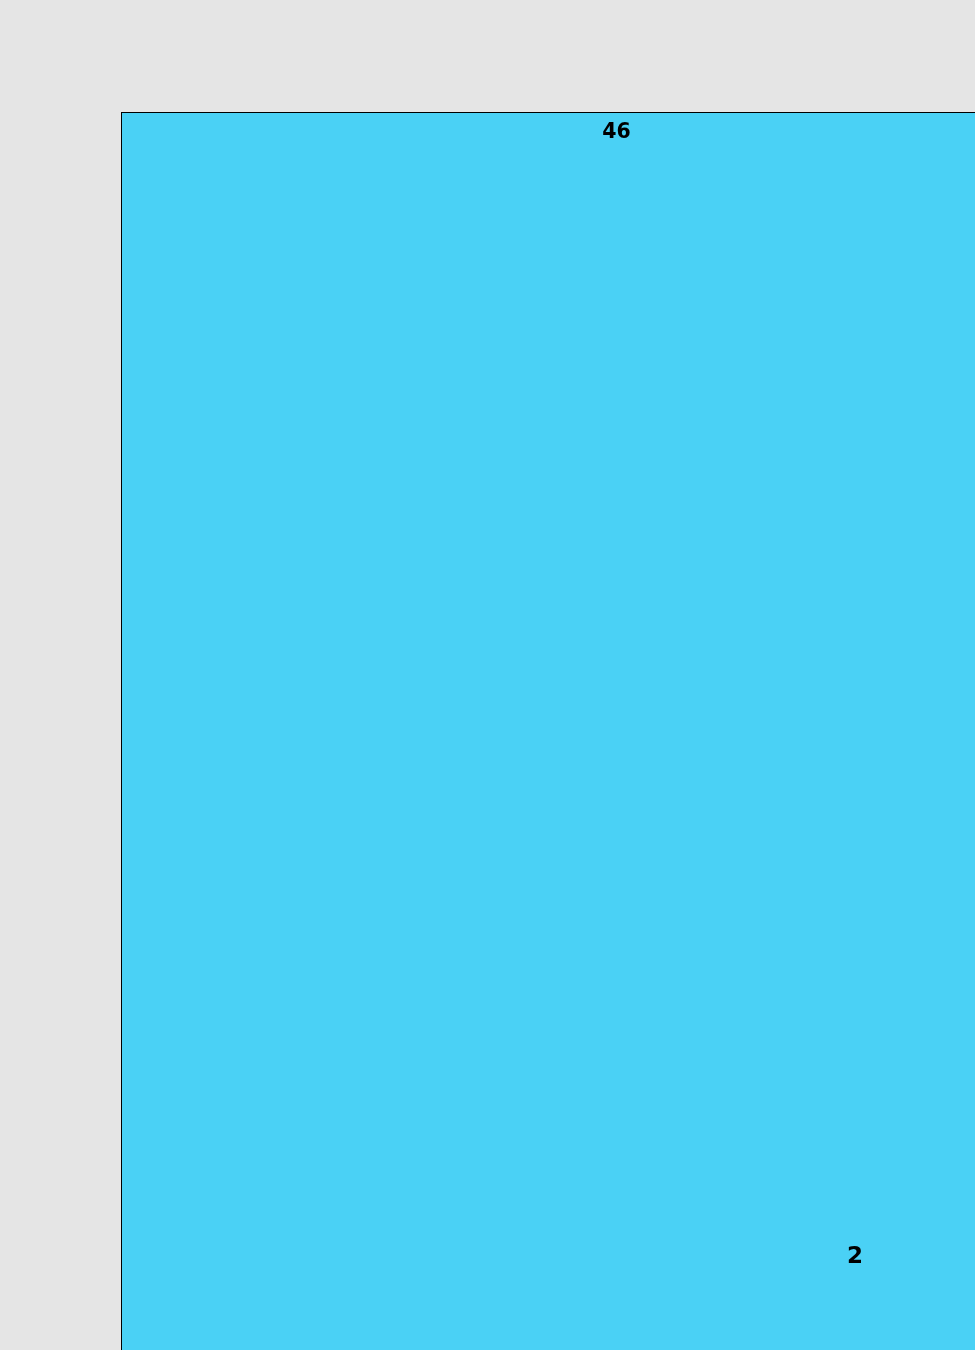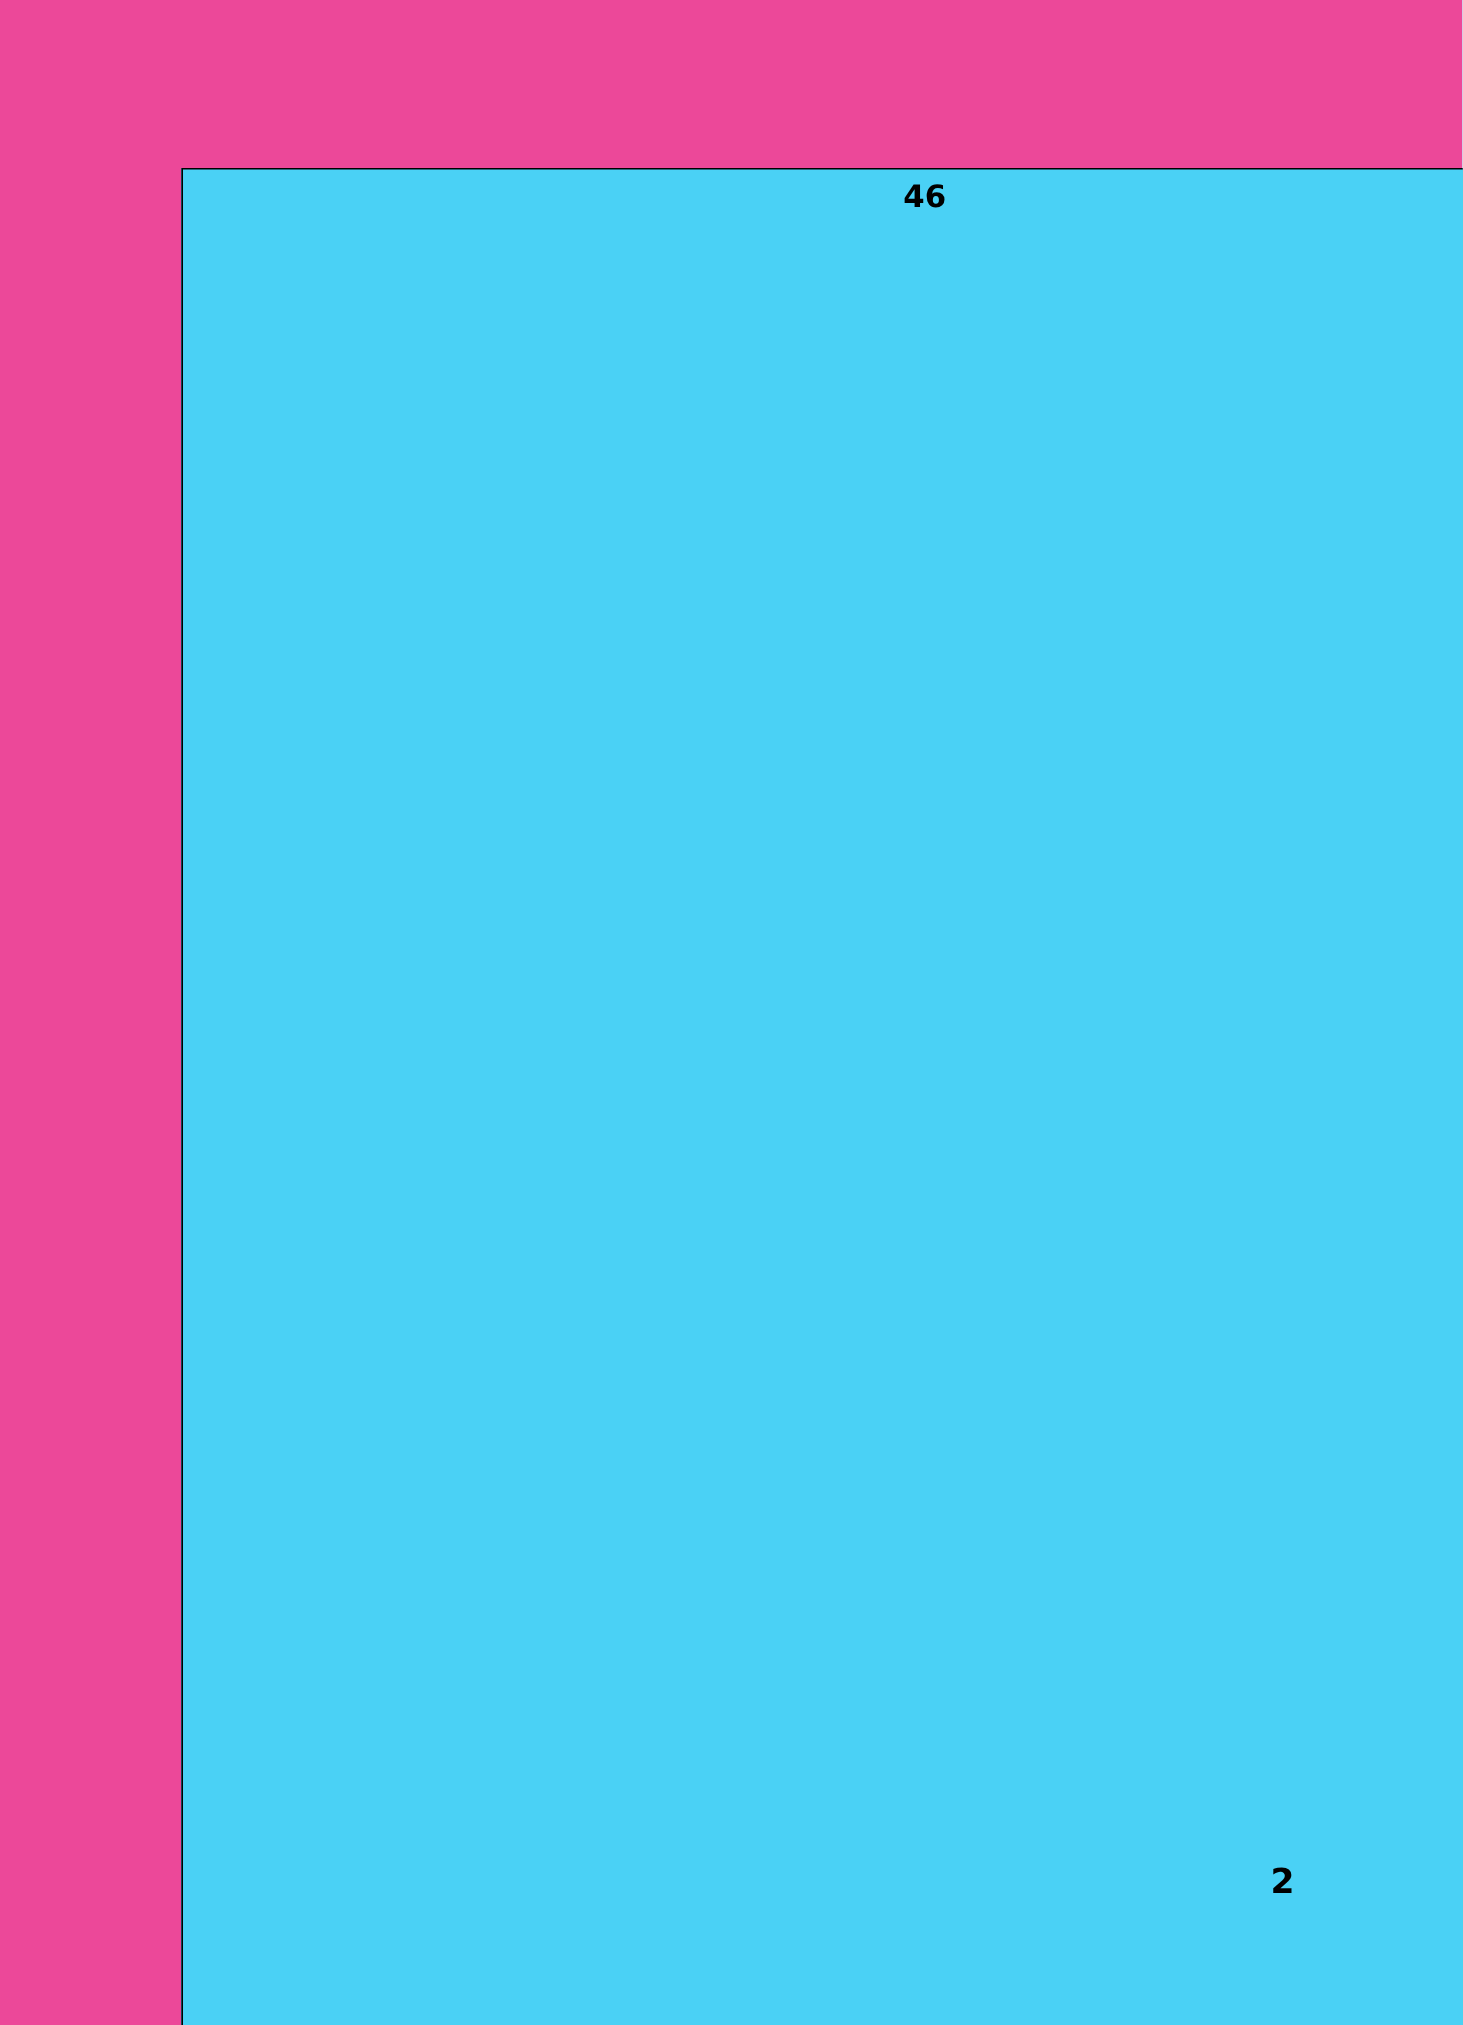--- a/index.html
+++ b/index.html
@@ -12,21 +12,21 @@
     height: 1350px;
     font-family: "DejaVu Sans", sans-serif;
     position: relative;
   }
   .page {
     position: absolute;
     left: 0;
     top: 0;
     width: 975px;
     height: 1350px;
-    background: #ec4899;
+    background: #e5e5e5;
   }
   .toc-wrap {
     position: absolute;
     left: 121px;
     top: 112px;
     width: 742px;
   }
   table.toc {
     border-collapse: collapse;
     width: 742px;

